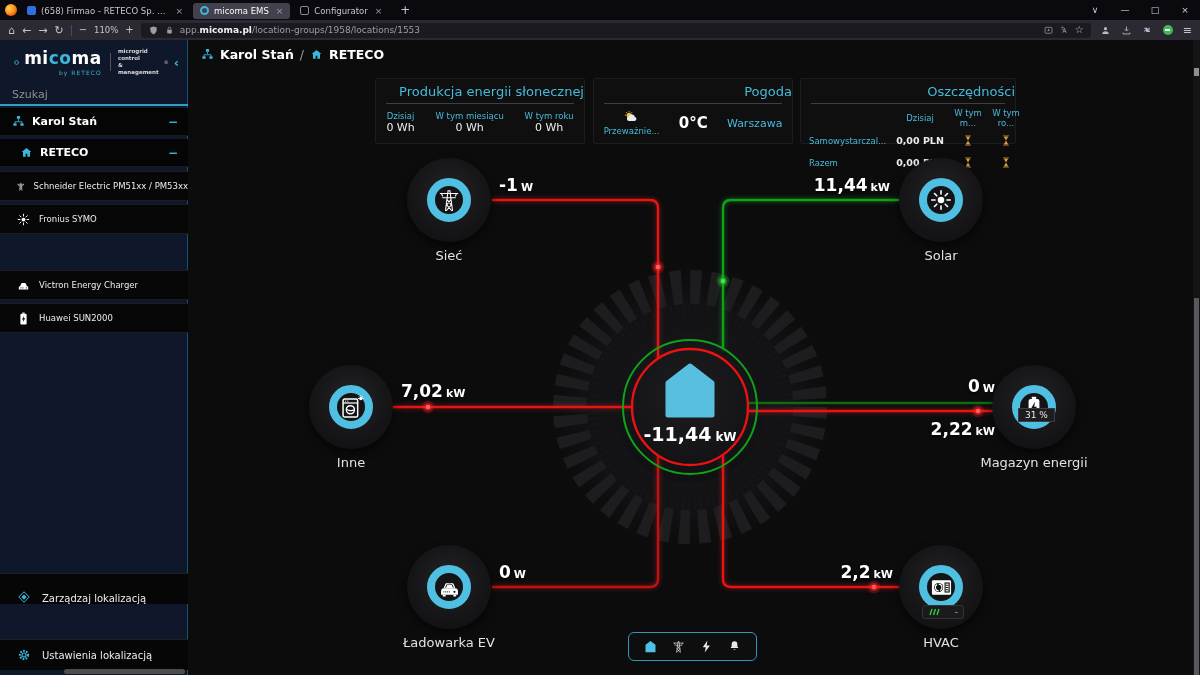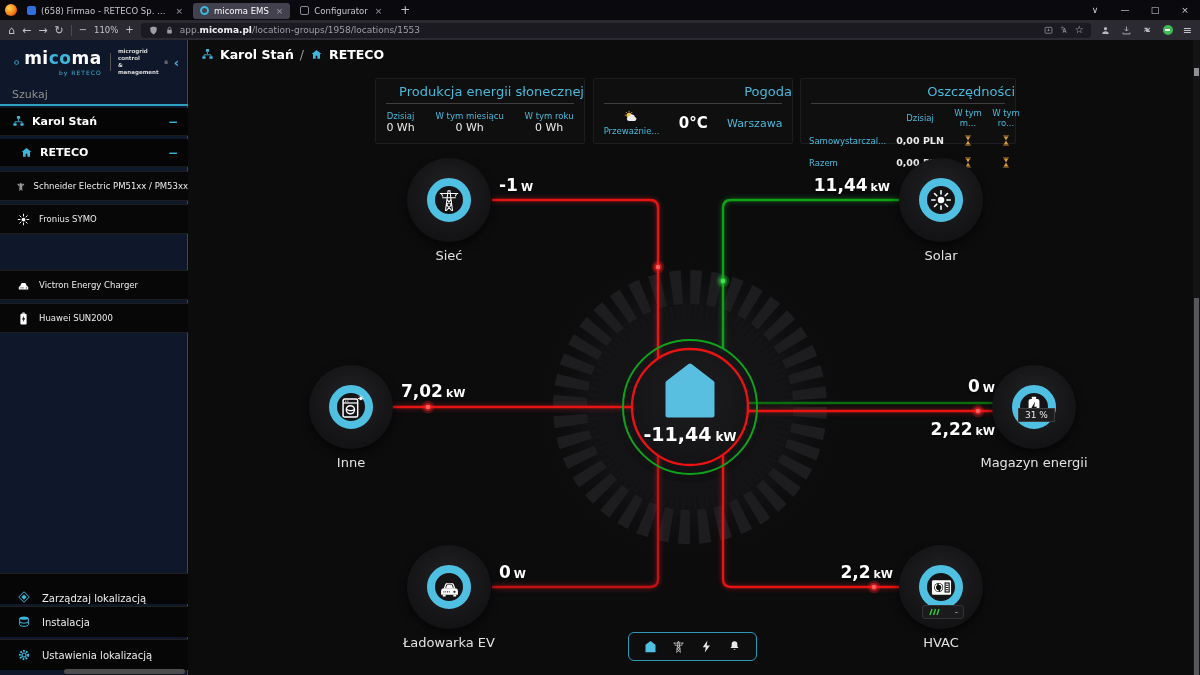--- a/index.html
+++ b/index.html
@@ -274,28 +274,20 @@
         </svg>
         <span>Huawei SUN2000</span>
       </div>
 
       <div class="footrow" style="top:533px;align-items:flex-end;">
         <svg width="14" height="14" viewBox="0 0 24 24">
           <path d="M12 3l9 9-9 9-9-9z" fill="none" stroke="#3db6dc" stroke-width="1.7"></path>
           <path d="M12 7.5l4.5 4.5-4.5 4.5-4.5-4.5z" fill="#3db6dc"></path>
         </svg>
         <span>Zarządzaj lokalizacją</span>
-      </div>
-      <div class="footrow" style="top:566px;">
-        <svg width="14" height="14" viewBox="0 0 24 24">
-          <ellipse cx="12" cy="5.5" rx="7.5" ry="2.8" fill="#3db6dc"></ellipse>
-          <path d="M4.5 5.5v5.5c0 1.6 3.4 2.9 7.5 2.9s7.5-1.3 7.5-2.9V5.5" fill="none" stroke="#3db6dc" stroke-width="1.7"></path>
-          <path d="M4.5 11v5.5c0 1.6 3.4 2.9 7.5 2.9s7.5-1.3 7.5-2.9V11" fill="none" stroke="#3db6dc" stroke-width="1.7"></path>
-        </svg>
-        <span>Instalacja</span>
       </div>
       <div class="footrow" style="top:599px;">
         <svg width="14" height="14" viewBox="0 0 24 24">
           <circle cx="12" cy="12" r="7" fill="none" stroke="#3db6dc" stroke-width="3.6" stroke-dasharray="2.9 2.2"></circle>
           <circle cx="12" cy="12" r="3.4" fill="none" stroke="#3db6dc" stroke-width="2"></circle>
         </svg>
         <span>Ustawienia lokalizacją</span>
       </div>
       <div class="hscroll"></div>
     </aside>

